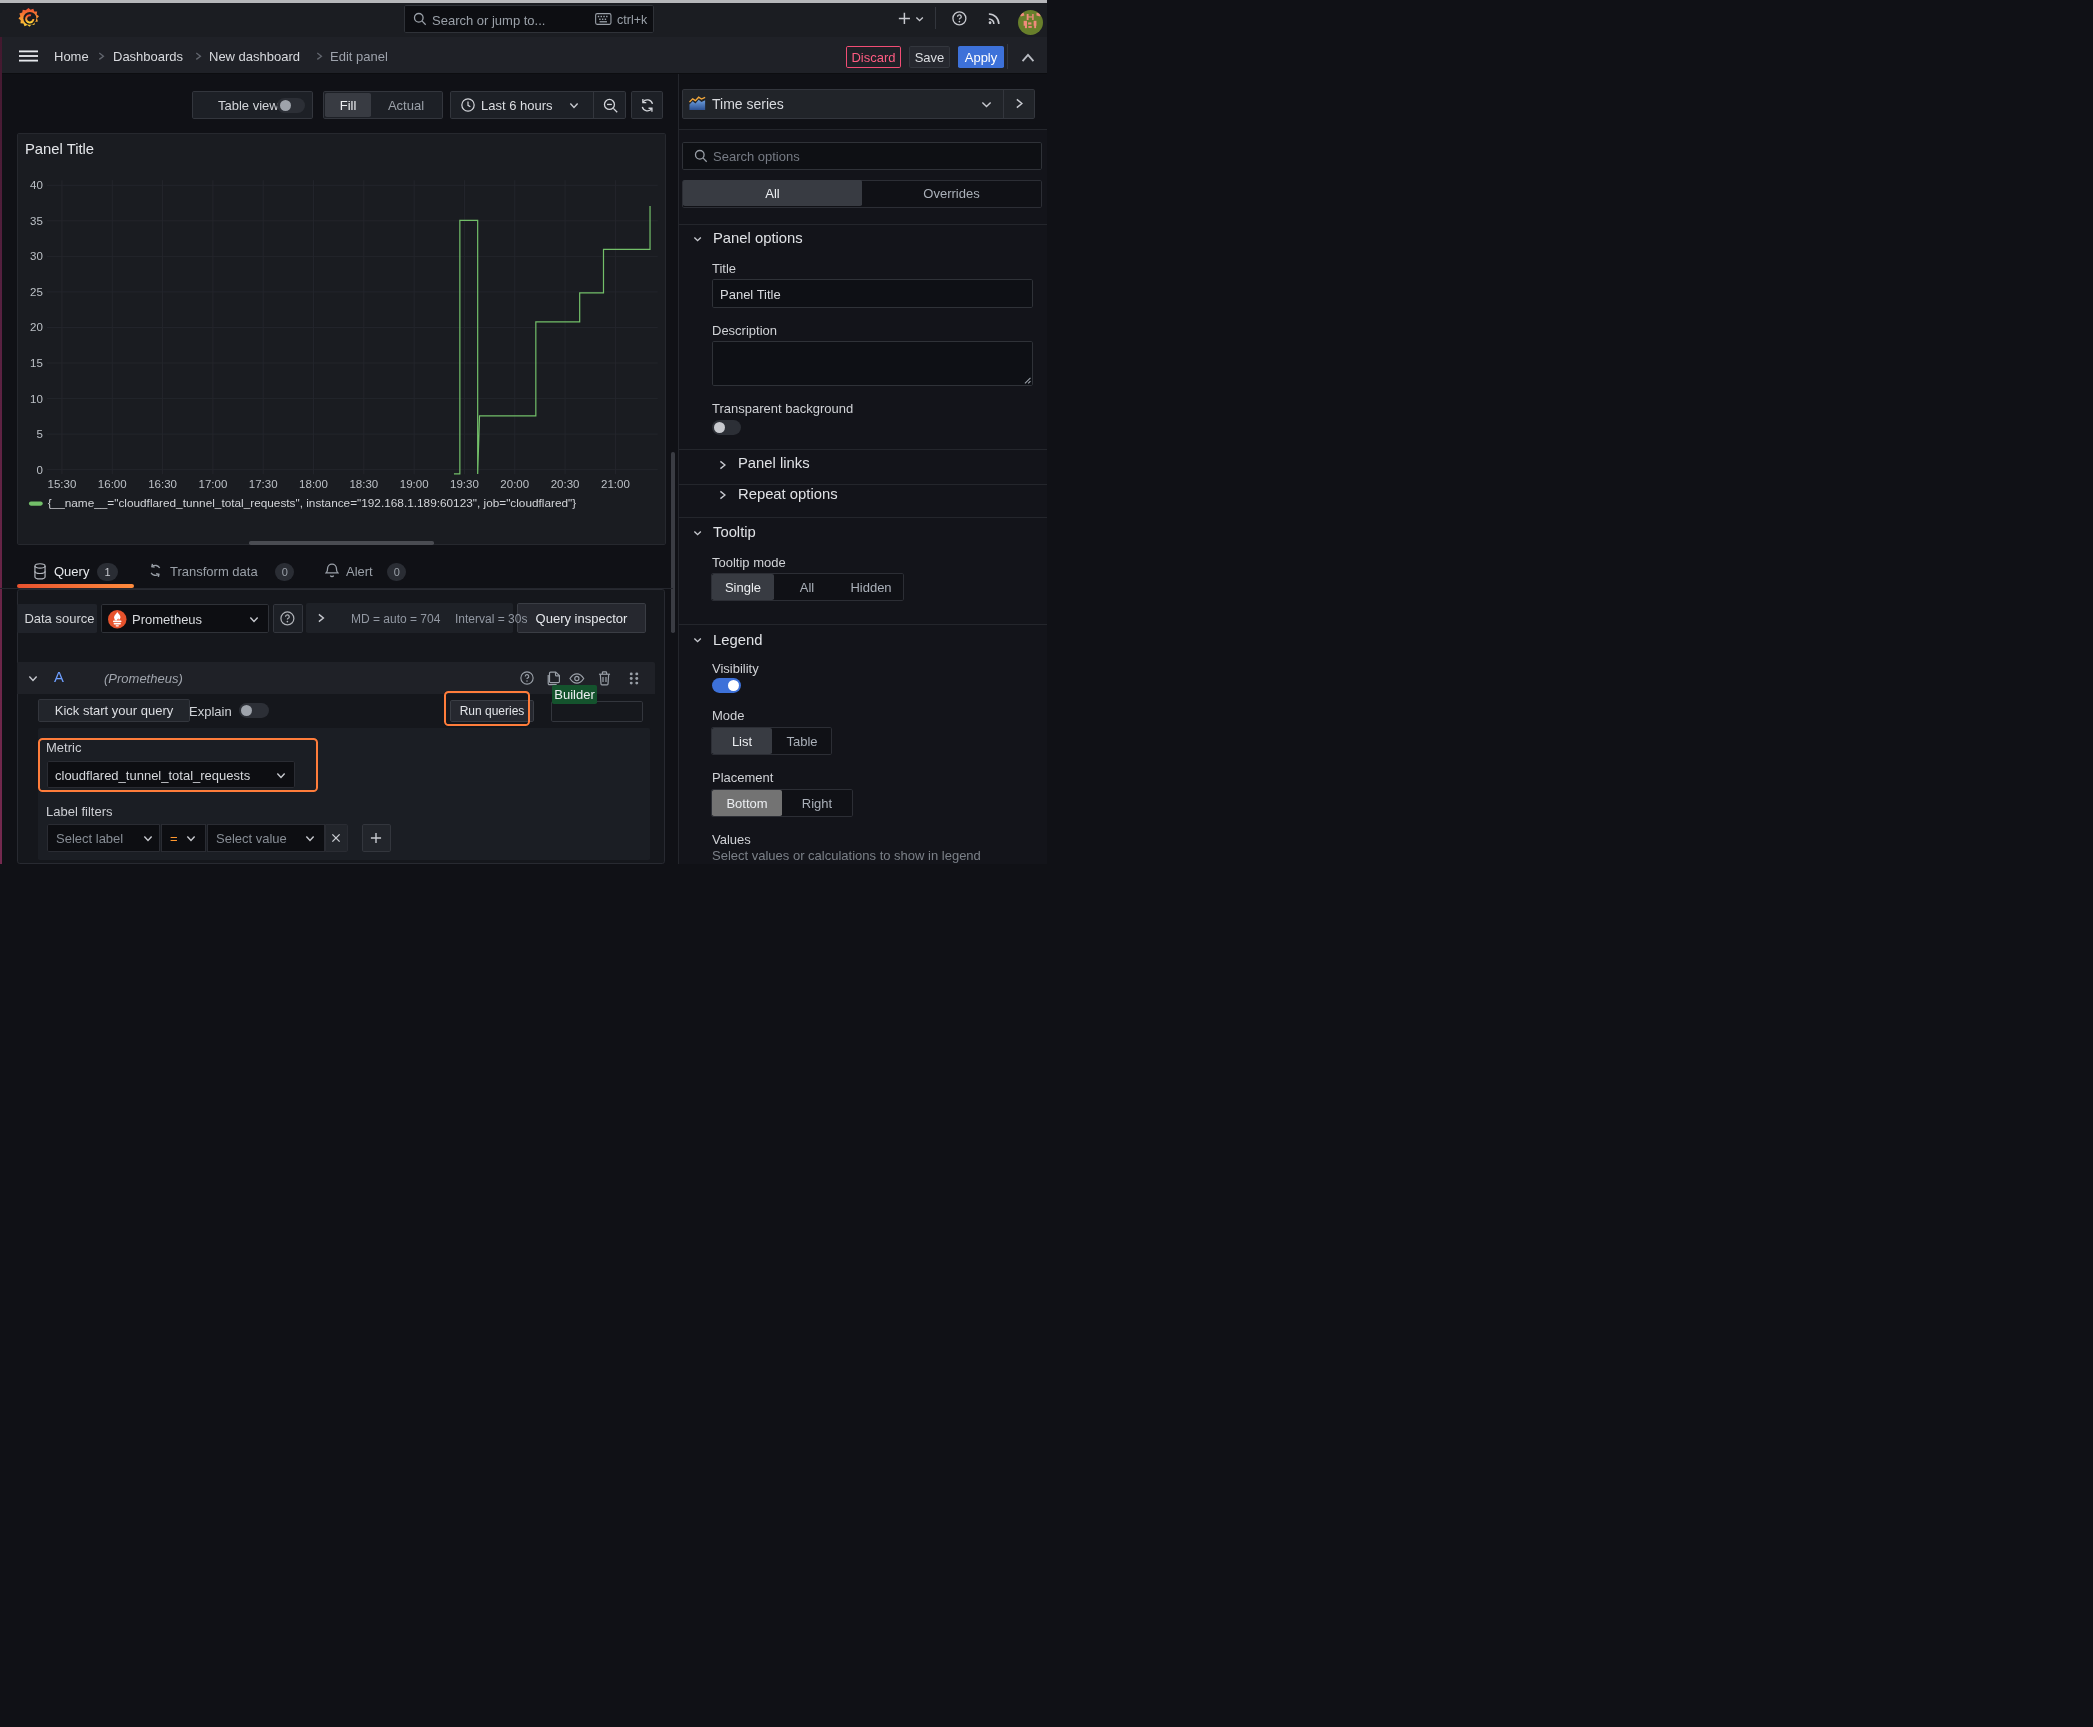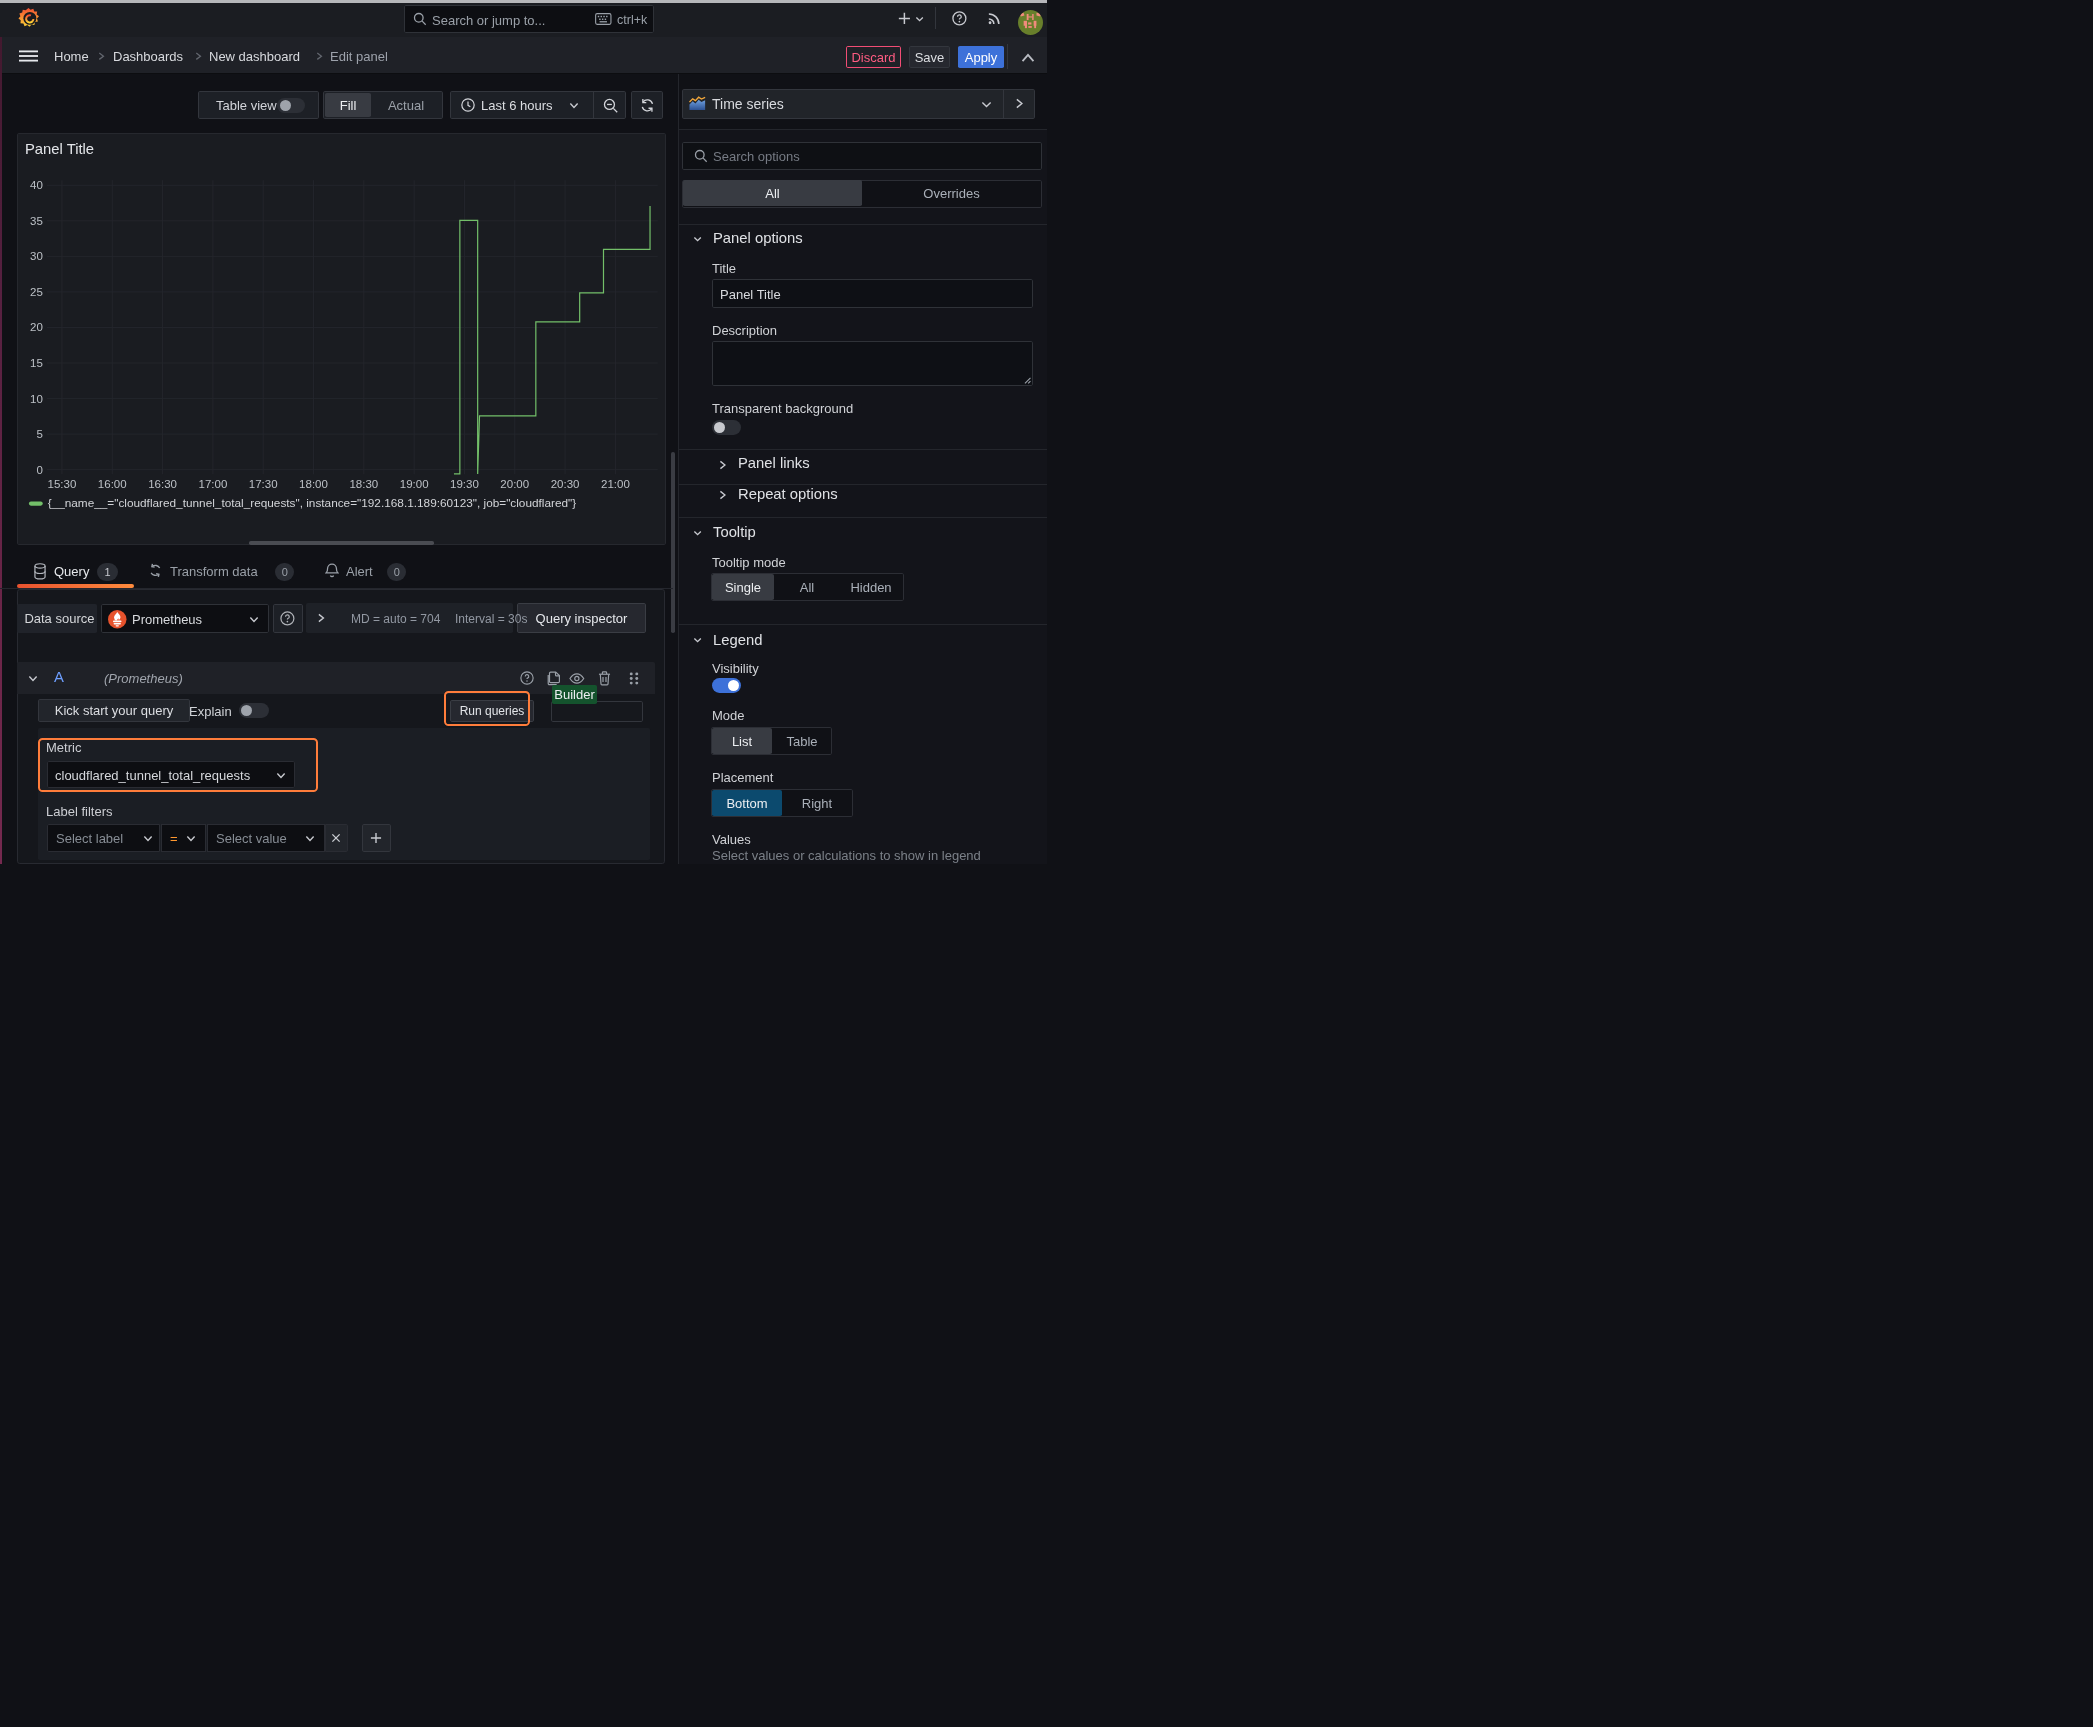--- a/index.html
+++ b/index.html
@@ -118,21 +118,21 @@
   </svg>
 <div class="a" style="left:330px;top:49px;font-size:13px;color:#9da2ab;">Edit panel</div>
 <div class="a" style="left:846px;top:46px;width:55px;height:22px;border:0.9px solid #f24d75;border-radius:1.8px;color:#ff5c82;font-size:13px;display:flex;align-items:center;justify-content:center;">Discard</div>
 <div class="a btn" style="left:909px;top:46px;width:41px;height:22px;background:#26282f;">Save</div>
 <div class="a" style="left:958px;top:46px;width:46px;height:22px;background:#3d71d9;border-radius:1.8px;color:#fff;font-size:13px;display:flex;align-items:center;justify-content:center;">Apply</div>
 <div class="a" style="left:1007px;top:44px;width:0.9px;height:25px;background:#33363d;"></div>
 <svg class="a" style="left:1021px;top:53px;" width="14" height="10" viewBox="0 0 15 11">
     <path d="M1.5 9 L7.5 2 L13.5 9" fill="none" stroke="#b9bcc3" stroke-width="2"></path>
   </svg>
 
-<div class="a btn" style="left:198px;top:91px;width:121px;height:28px;background:#1d2026;justify-content:flex-start;padding-left:17px;color:#d3d5da;">Table view</div>
+<div class="a btn" style="left:192px;top:91px;width:121px;height:28px;background:#1d2026;justify-content:flex-start;padding-left:25px;color:#d3d5da;">Table view</div>
 <div class="a" style="left:277px;top:98px;width:28px;height:14.8px;border-radius:7.4px;background:#2c2f36;"></div>
 <div class="a" style="left:280px;top:100px;width:11px;height:11px;border-radius:50%;background:#9ea3ab;"></div>
 <div class="a" style="left:323px;top:91px;width:120px;height:28px;border:0.9px solid #33363d;background:#1d2026;border-radius:1.8px;"></div>
 <div class="a" style="left:325px;top:93px;width:46px;height:24px;background:#383b42;border-radius:1.8px;color:#eceef1;font-size:13px;display:flex;align-items:center;justify-content:center;">Fill</div>
 <div class="a" style="left:372px;top:93px;width:68px;height:24px;color:#9aa0a8;font-size:13px;display:flex;align-items:center;justify-content:center;">Actual</div>
 <div class="a" style="left:450px;top:91px;width:176px;height:28px;border:0.9px solid #33363d;background:#1d2026;border-radius:1.8px;"></div>
 <div class="a" style="left:593px;top:92px;width:0.9px;height:27px;background:#33363d;"></div>
 <svg class="a" style="left:461px;top:98px;" width="14" height="14" viewBox="0 0 15 15">
   <circle cx="7.5" cy="7.5" r="6.6" fill="none" stroke="#d3d5da" stroke-width="1.3"></circle>
   <path d="M7.5 3.8 V7.9 L10 9.4" fill="none" stroke="#d3d5da" stroke-width="1.3"></path>
@@ -431,17 +431,17 @@
 <div class="a" style="left:713px;top:632px;font-size:14.8px;font-weight:500;color:#e0e2e6;">Legend</div>
 <div class="a" style="left:712px;top:661px;font-size:13px;color:#d0d2d6;">Visibility</div>
 <div class="a" style="left:712px;top:678px;width:29px;height:14.8px;border-radius:7.4px;background:#3d71d9;"></div>
 <div class="a" style="left:728px;top:680px;width:11px;height:11px;border-radius:50%;background:#fff;"></div>
 <div class="a" style="left:712px;top:708px;font-size:13px;color:#d0d2d6;">Mode</div>
 <div class="a" style="left:711px;top:727px;width:121px;height:28px;background:#101116;border:0.9px solid #2c2e35;border-radius:1.8px;"></div>
 <div class="a" style="left:712px;top:728px;width:60px;height:26px;background:#383b42;border-radius:1.8px;color:#eceef1;font-size:13px;font-weight:500;display:flex;align-items:center;justify-content:center;">List</div>
 <div class="a" style="left:772px;top:728px;width:60px;height:26px;color:#aab0b9;font-size:13px;display:flex;align-items:center;justify-content:center;">Table</div>
 <div class="a" style="left:712px;top:770px;font-size:13px;color:#d0d2d6;">Placement</div>
 <div class="a" style="left:711px;top:789px;width:142px;height:28px;background:#101116;border:0.9px solid #2c2e35;border-radius:1.8px;"></div>
-<div class="a" style="left:712px;top:790px;width:70px;height:26px;background:#0c4a6e;border-radius:1.8px;color:#eceef1;font-size:13px;font-weight:500;display:flex;align-items:center;justify-content:center;">Bottom</div>
+<div class="a" style="left:712px;top:790px;width:70px;height:26px;background:#737373;border-radius:1.8px;color:#eceef1;font-size:13px;font-weight:500;display:flex;align-items:center;justify-content:center;">Bottom</div>
 <div class="a" style="left:782px;top:790px;width:70px;height:26px;color:#aab0b9;font-size:13px;display:flex;align-items:center;justify-content:center;">Right</div>
 <div class="a" style="left:712px;top:832px;font-size:13px;color:#d0d2d6;">Values</div>
 <div class="a" style="left:712px;top:848px;font-size:13px;color:#7b8088;">Select values or calculations to show in legend</div>
 
 
 </body></html>

